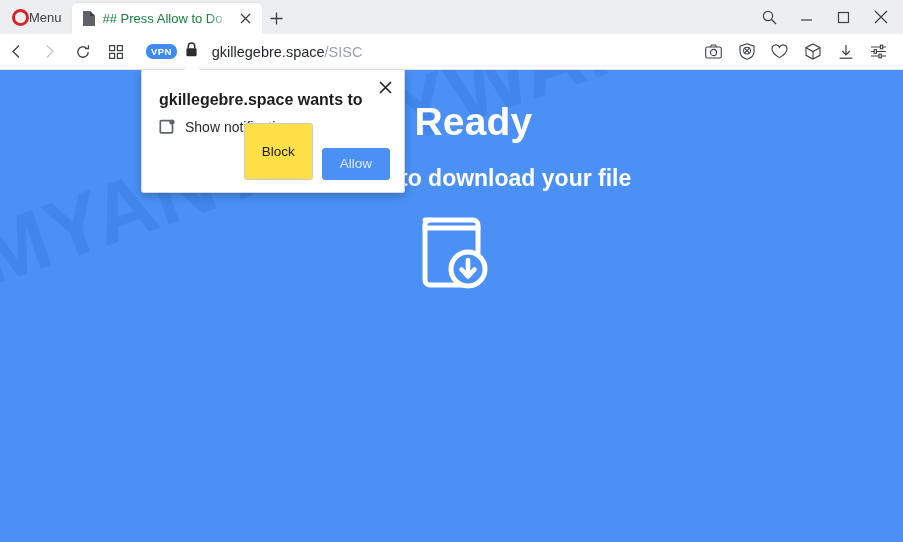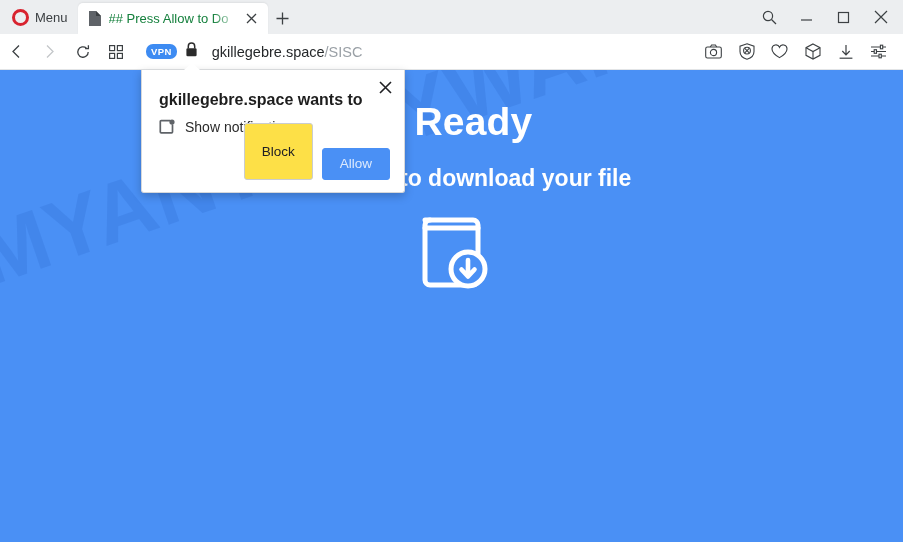--- a/index.html
+++ b/index.html
@@ -12,21 +12,21 @@
   #app { position: relative; width: 903px; height: 542px; overflow: hidden; }
 
   
   .tabbar {
     position: absolute; top: 0; left: 0;
     width: 903px; height: 34px;
     background: #eceef0;
     display: flex; align-items: flex-end;
   }
   .opera-menu {
-    display: flex; align-items: center; gap: 6px;
+    display: flex; align-items: center; 
     height: 34px; padding: 0 10px 0 12px;
     cursor: default;
   }
   .opera-logo {
     width: 17px; height: 17px; border-radius: 50%;
     border: 3.2px solid #d8232f;
     background: #eceef0;
   }
   .menu-label { font-size: 13px; color: #3b3f42; }
 

